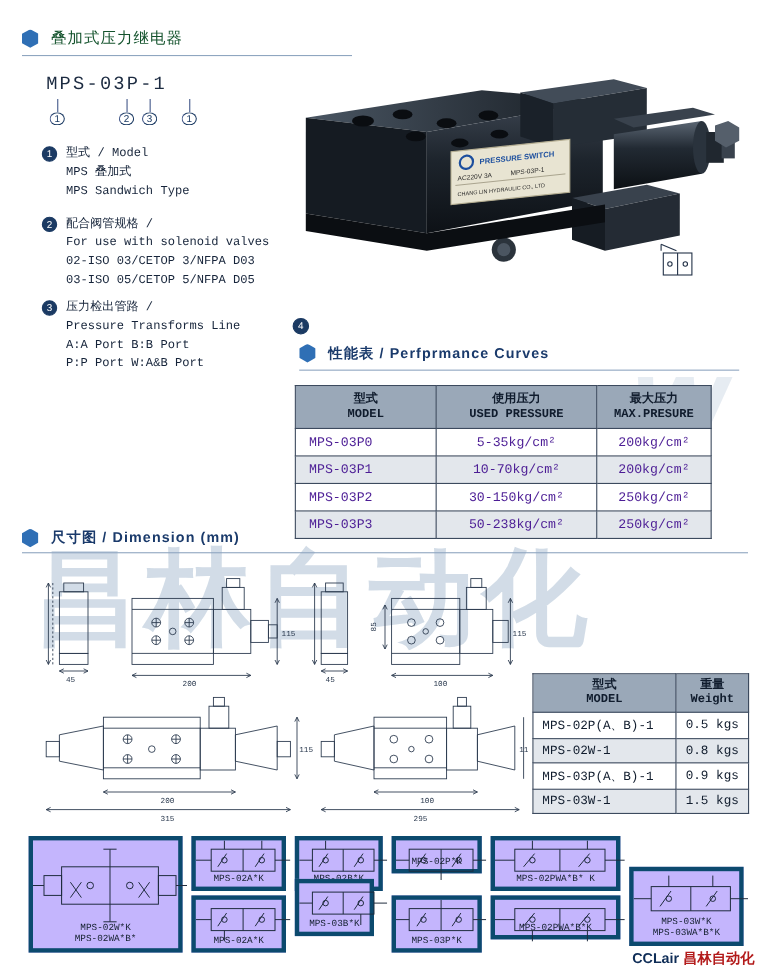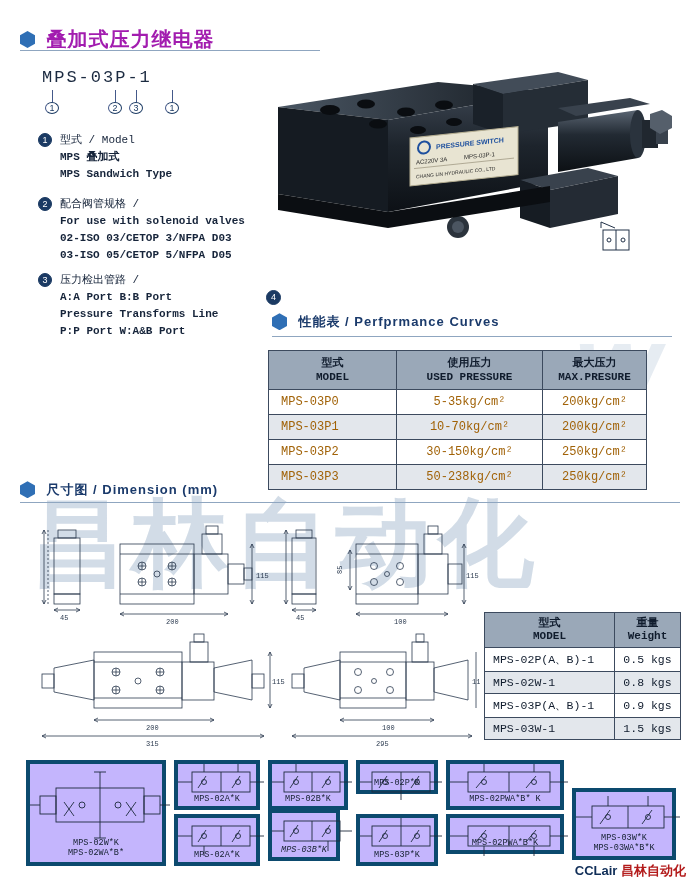--- a/index.html
+++ b/index.html
@@ -87,41 +87,41 @@
   .legend {
     position: absolute;
     left: 38px;
     font-family: "Liberation Mono", monospace;
     font-size: 11px;
     color: #16243a;
     line-height: 17px;
   }
   .legend .ln { display: block; white-space: nowrap; }
   .legend .head { margin-left: 0; }
-  .legend .body { margin-left: 22px; display: block; font-weight: bold; }
+  .legend .body { margin-left: 22px; display: block; }
 
   
   .photo {
     position: absolute;
     left: 258px; top: 62px;
     width: 420px; height: 215px;
   }
 
   
   .perf-wrap { position: absolute; left: 268px; top: 350px; }
   table.perf {
     border-collapse: collapse;
     font-family: "Liberation Mono", monospace;
     font-size: 12px;
   }
   table.perf th, table.perf td {
     border: 1px solid #3c4a5e;
     padding: 5px 6px;
     text-align: center;
-    color: #a16207;
+    color: #4c1d95;
   }
   table.perf thead th {
     background: #9aa8b8;
     color: #101c2d;
     font-weight: bold;
     line-height: 14px;
     font-size: 11px;
   }
   table.perf tbody tr:nth-child(odd) td { background: #ffffff; }
   table.perf tbody tr:nth-child(even) td { background: #e3e7ec; }
@@ -190,21 +190,21 @@
 </head>
 <body>
 
 <div class="page">
 
   <div class="wm wm-logo">w</div>
   <div class="wm wm-big">昌林自动化</div>
 
   <div style="position:absolute;left:20px;top:26px;">
     <span class="hexbullet"></span>
-    <span style="font-size:20px;font-weight:bold;color:#a21caf;letter-spacing:1px;vertical-align:middle;">叠加式压力继电器</span>
+    <span style="font-size:14px;font-weight:normal;color:#14532d;letter-spacing:1px;vertical-align:middle;">叠加式压力继电器</span>
   </div>
   <div class="sec-rule" style="left:20px;top:50px;width:300px;"></div>
 
   <div class="modelcode">MPS-03P-1</div>
   <div class="leaders">
     <span style="left:10px;"></span>
     <span style="left:73px;"></span>
     <span style="left:94px;"></span>
     <span style="left:130px;"></span>
     <div class="num" style="left:3px;">
@@ -232,22 +232,22 @@
     <span style="position:absolute;left:0;top:1px;" class="circnum filled">2</span>
     <span class="ln head" style="margin-left:22px;">配合阀管规格 /</span>
     <span class="ln body">For use with solenoid valves</span>
     <span class="ln body">02-ISO 03/CETOP 3/NFPA D03</span>
     <span class="ln body">03-ISO 05/CETOP 5/NFPA D05</span>
   </div>
 
   <div class="legend" style="top:272px;">
     <span style="position:absolute;left:0;top:1px;" class="circnum filled">3</span>
     <span class="ln head" style="margin-left:22px;">压力检出管路 /</span>
+    <span class="ln body">Pressure Transforms Line</span>
     <span class="ln body">A:A Port    B:B Port</span>
-    <span class="ln body">Pressure Transforms Line</span>
     <span class="ln body">P:P Port    W:A&amp;B Port</span>
   </div>
 
   <div class="photo">
     <svg width="420" height="215" viewBox="0 0 420 215">
       <defs>
         <linearGradient id="bodyG" x1="0" y1="0" x2="0" y2="1">
           <stop offset="0%" stop-color="#3b4450"></stop>
           <stop offset="45%" stop-color="#1d242c"></stop>
           <stop offset="100%" stop-color="#0d1116"></stop>
@@ -638,21 +638,21 @@
           <circle cx="60" cy="18" r="2.5"></circle>
           <path d="M20 24 l8 -12 M54 24 l8 -12"></path>
           <line x1="0" y1="18" x2="14" y2="18"></line>
           <line x1="72" y1="18" x2="86" y2="18"></line>
           <line x1="26" y1="28" x2="26" y2="38"></line>
         </g>
       </svg>
       <div class="slabel">MPS-02A*K</div>
     </div>
 
-    <div class="sbox" style="left:242px;top:51px;width:72px;height:52px;font-style:italic;">
+    <div class="sbox" style="left:242px;top:41px;width:72px;height:52px;">
       <svg width="80" height="38" viewBox="0 0 80 38">
         <g stroke="#1e2b3d" fill="none" stroke-width="0.9">
           <rect x="12" y="8" width="56" height="20"></rect>
           <line x1="40" y1="8" x2="40" y2="28"></line>
           <circle cx="24" cy="18" r="2.5"></circle>
           <circle cx="56" cy="18" r="2.5"></circle>
           <path d="M18 24 l8 -12 M50 24 l8 -12"></path>
           <line x1="0" y1="18" x2="12" y2="18"></line>
           <line x1="68" y1="18" x2="80" y2="18"></line>
           <line x1="56" y1="28" x2="56" y2="38"></line>

